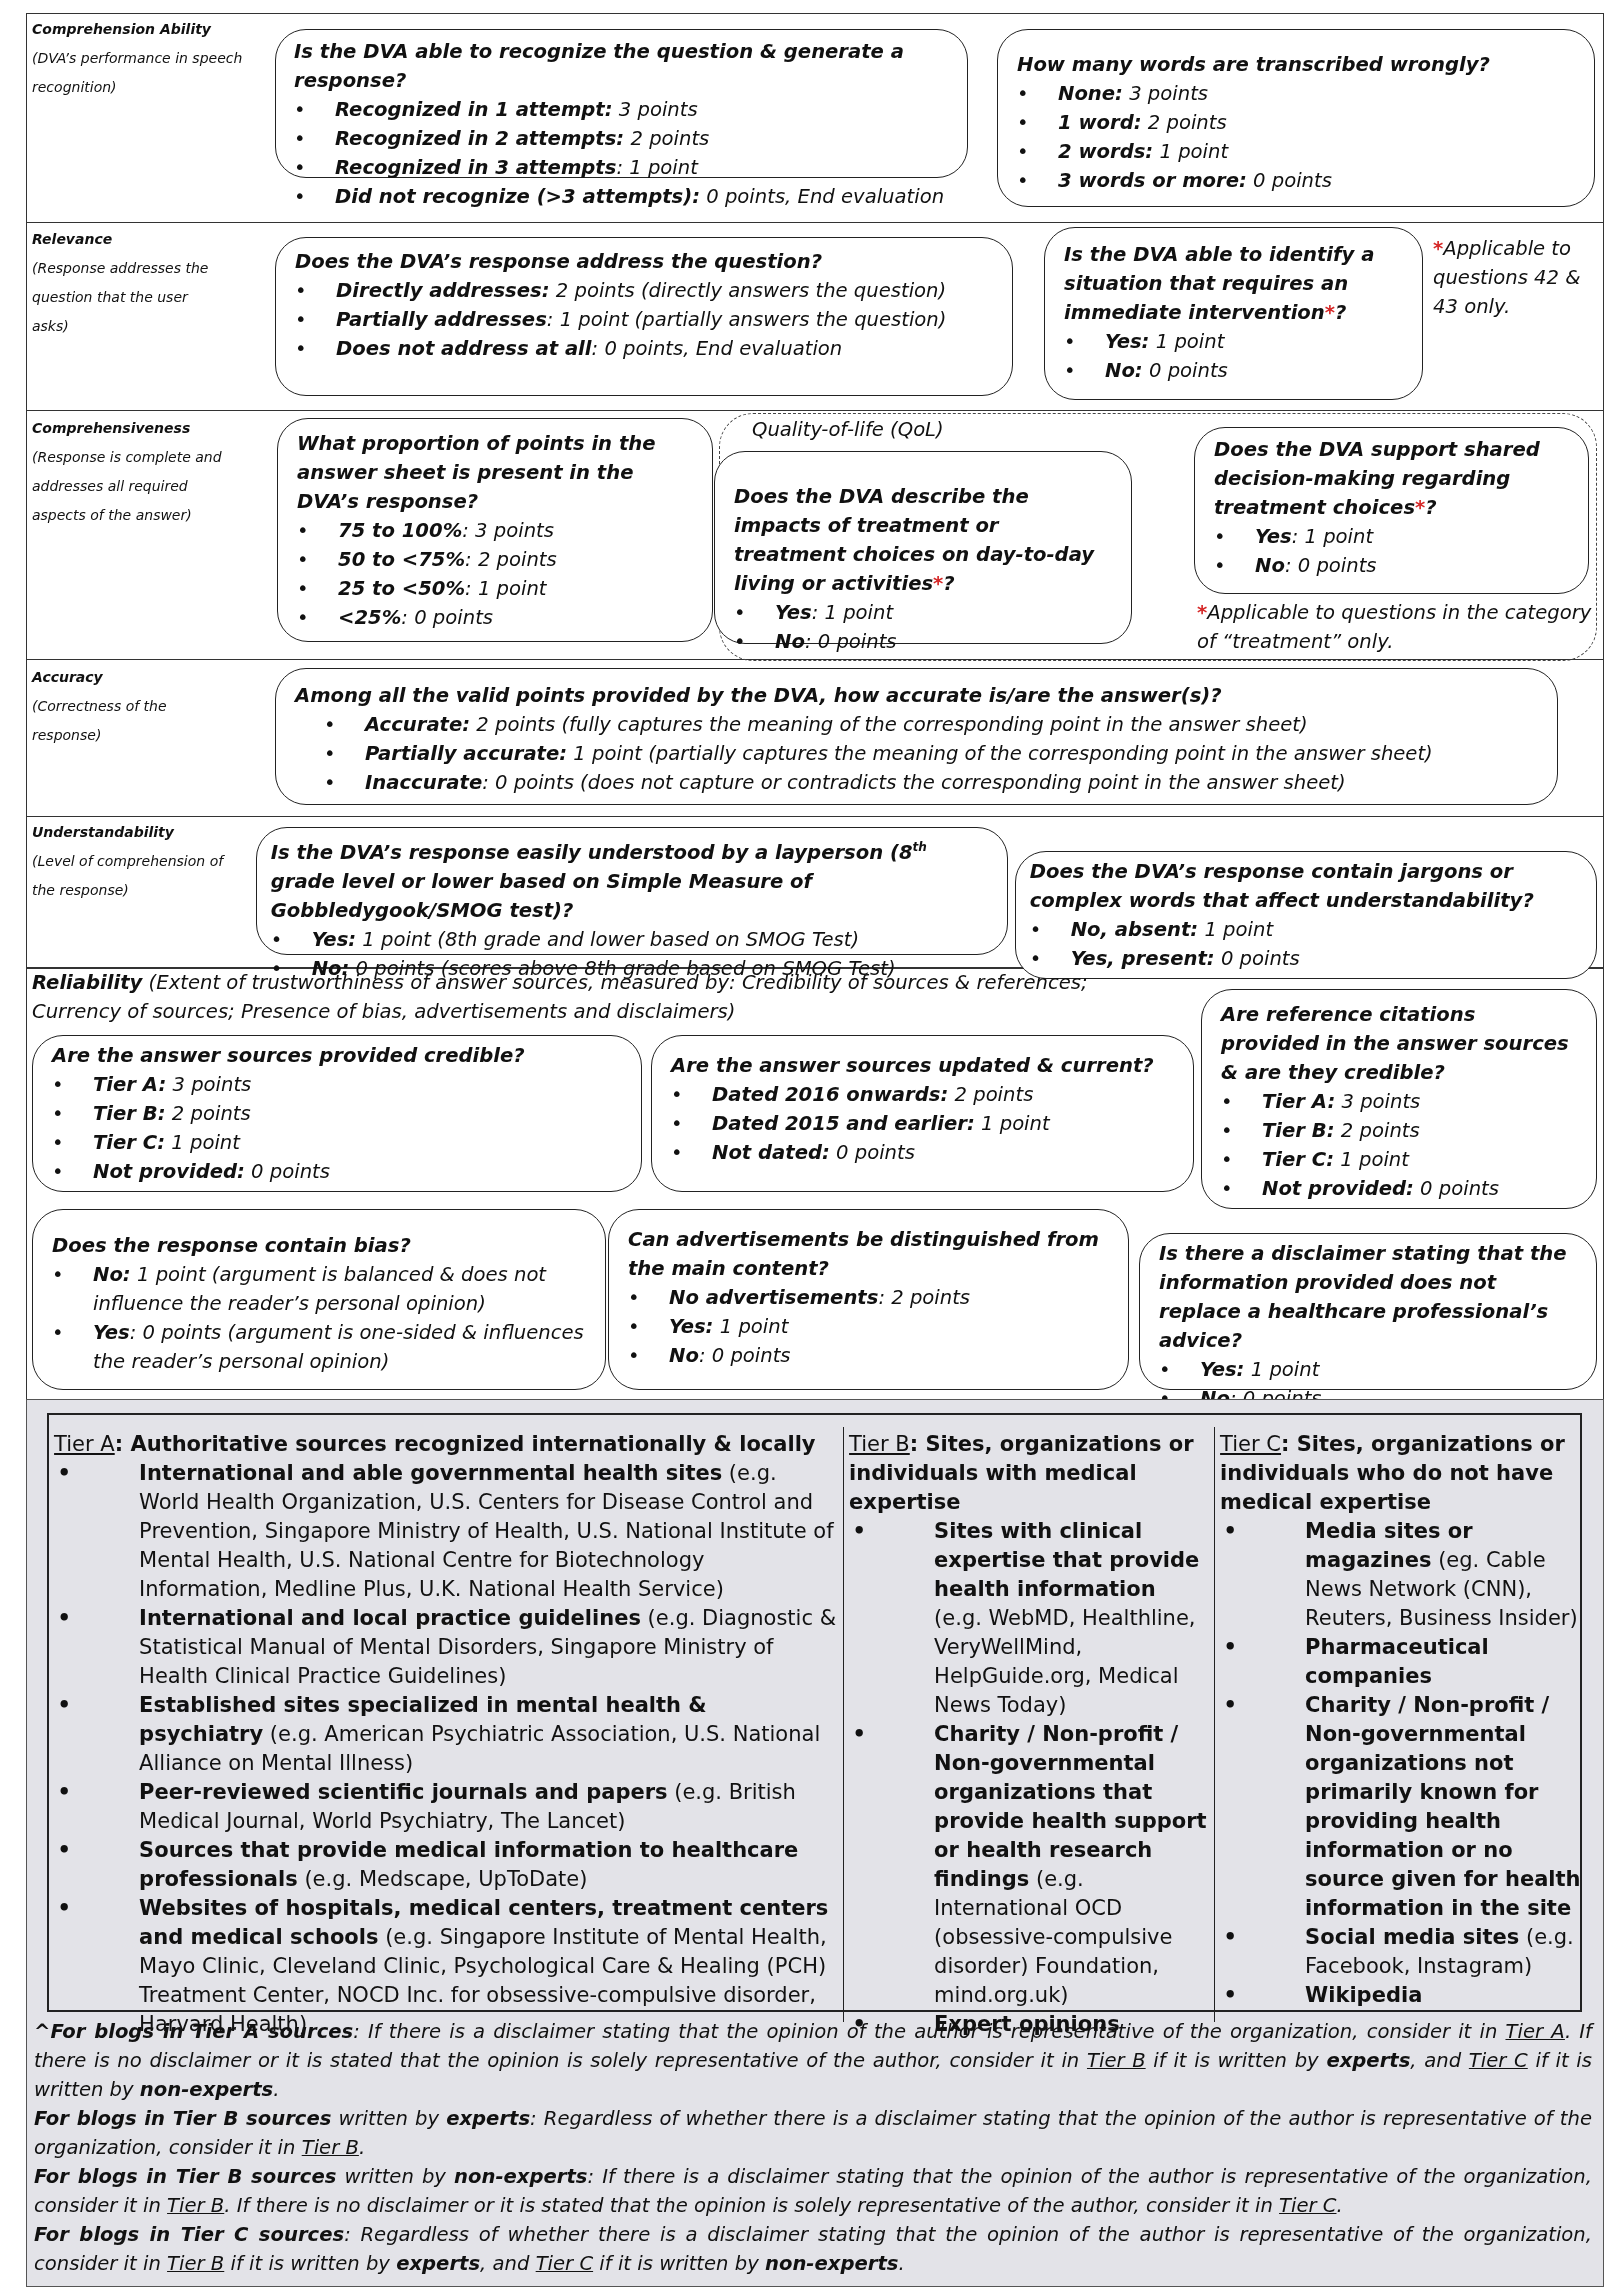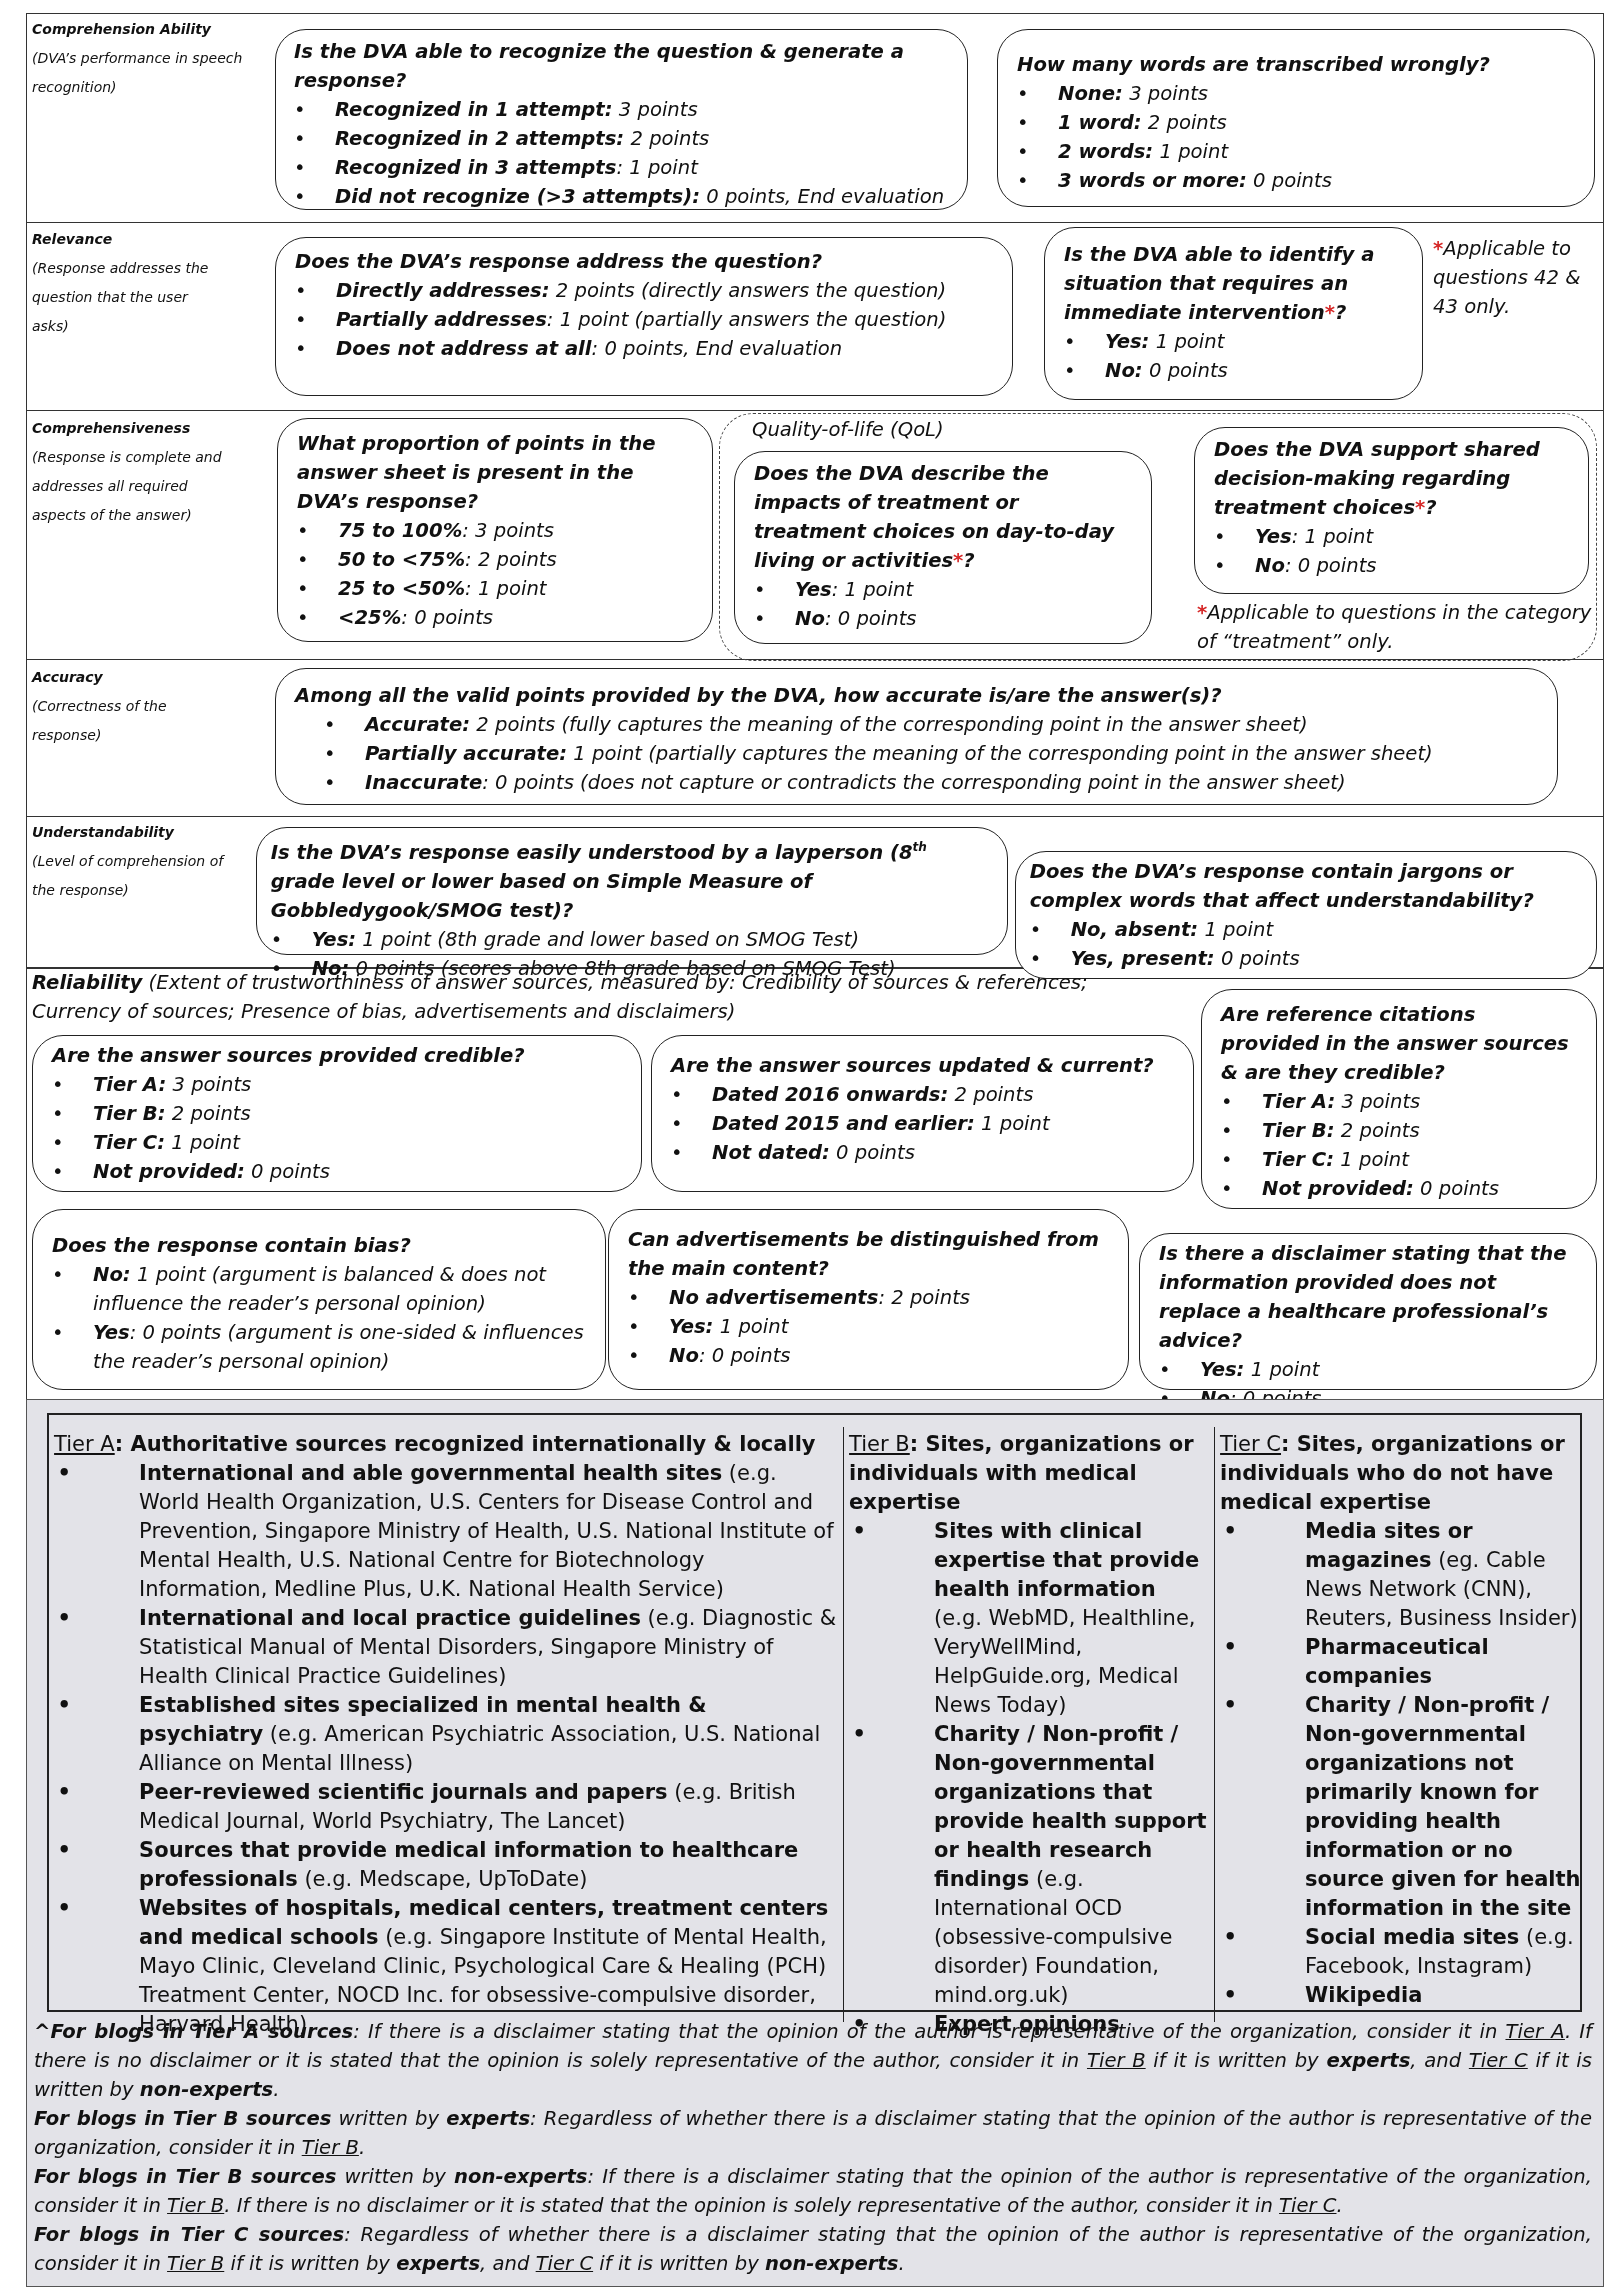--- a/index.html
+++ b/index.html
@@ -39,21 +39,21 @@
 <div class="row" style="top:222px;height:0"></div>
 <div class="row" style="top:410px;height:0"></div>
 <div class="row" style="top:659px;height:0"></div>
 <div class="row" style="top:816px;height:0"></div>
 <div class="row" style="top:967px;height:0;border-top-width:2.6px"></div>
 
 <div class="label" style="top:14.5px;">
   <span class="b">Comprehension Ability</span>
   <span>(DVA’s performance in speech recognition)</span>
 </div>
-<div class="box" style="left:275px;top:29px;width:693px;height:181px;padding-left:18px;">
+<div class="box" style="left:275px;top:29px;width:693px;height:149px;padding-left:18px;">
   <div class="q">Is the DVA able to recognize the question &amp; generate a response?</div>
   <ul>
       <li><b>Recognized in 1 attempt:</b><span> 3 points</span></li>
       <li><b>Recognized in 2 attempts:</b><span> 2 points</span></li>
       <li><b>Recognized in 3 attempts</b><span>: 1 point</span></li>
       <li><b>Did not recognize (&gt;3 attempts):</b><span> 0 points, End evaluation</span></li>
     </ul>
 </div>
 <div class="box" style="left:997px;top:29px;width:598px;height:178px;padding-top:20px;">
   <div class="q">How many words are transcribed wrongly?</div>
@@ -96,21 +96,21 @@
   <div class="q">What proportion of points in the answer sheet is present in the DVA’s response?</div>
   <ul>
       <li><b>75 to 100%</b><span>: 3 points</span></li>
       <li><b>50 to &lt;75%</b><span>: 2 points</span></li>
       <li><b>25 to &lt;50%</b><span>: 1 point</span></li>
       <li><b>&lt;25%</b><span>: 0 points</span></li>
     </ul>
 </div>
 <div class="dashed" style="left:719px;top:413px;width:878px;height:248px;"></div>
 <div class="note" style="left:752px;top:415px;">Quality-of-life (QoL)</div>
-<div class="box" style="left:734px;top:451px;width:418px;height:193px;padding-top:7px;">
+<div class="box" style="left:714px;top:451px;width:418px;height:193px;padding-top:30px;">
   <div class="q"><span>Does the DVA describe the impacts of treatment or treatment choices on day-to-day living or activities</span><span class="ast">*</span><span>?</span></div>
   <ul>
       <li><b>Yes</b><span>: 1 point</span></li>
       <li><b>No</b><span>: 0 points</span></li>
     </ul>
 </div>
 <div class="box" style="left:1194px;top:427px;width:395px;height:167px;padding-top:6.8px;">
   <div class="q"><span>Does the DVA support shared decision-making regarding treatment choices</span><span class="ast">*</span><span>?</span></div>
   <ul>
       <li><b>Yes</b><span>: 1 point</span></li>

